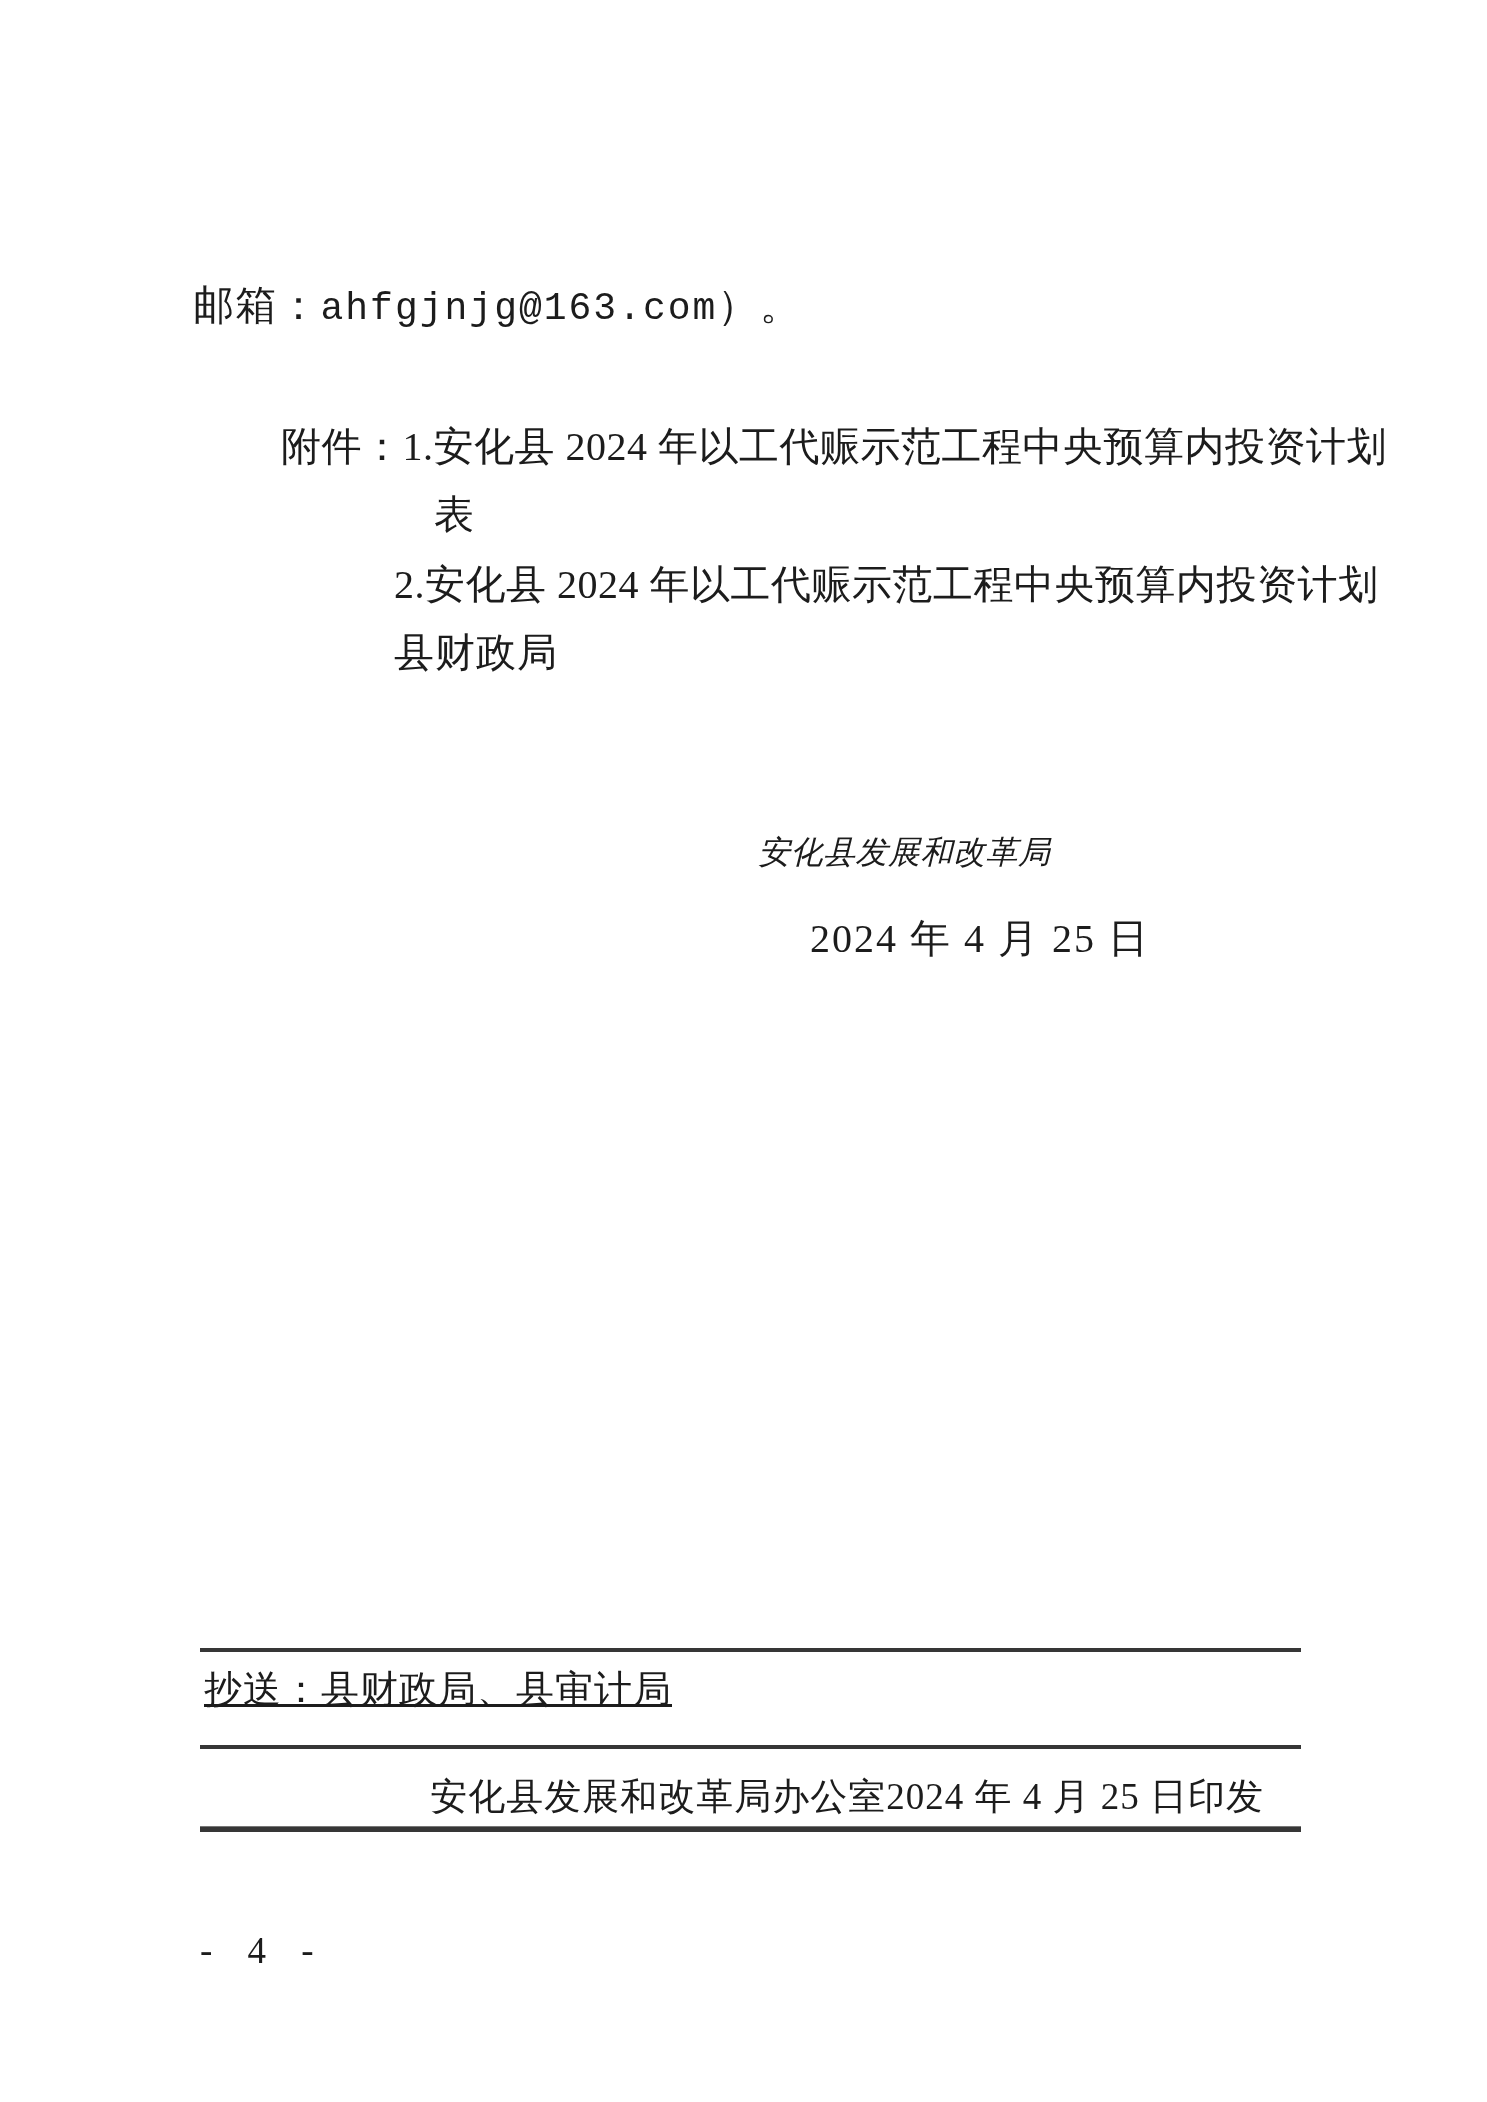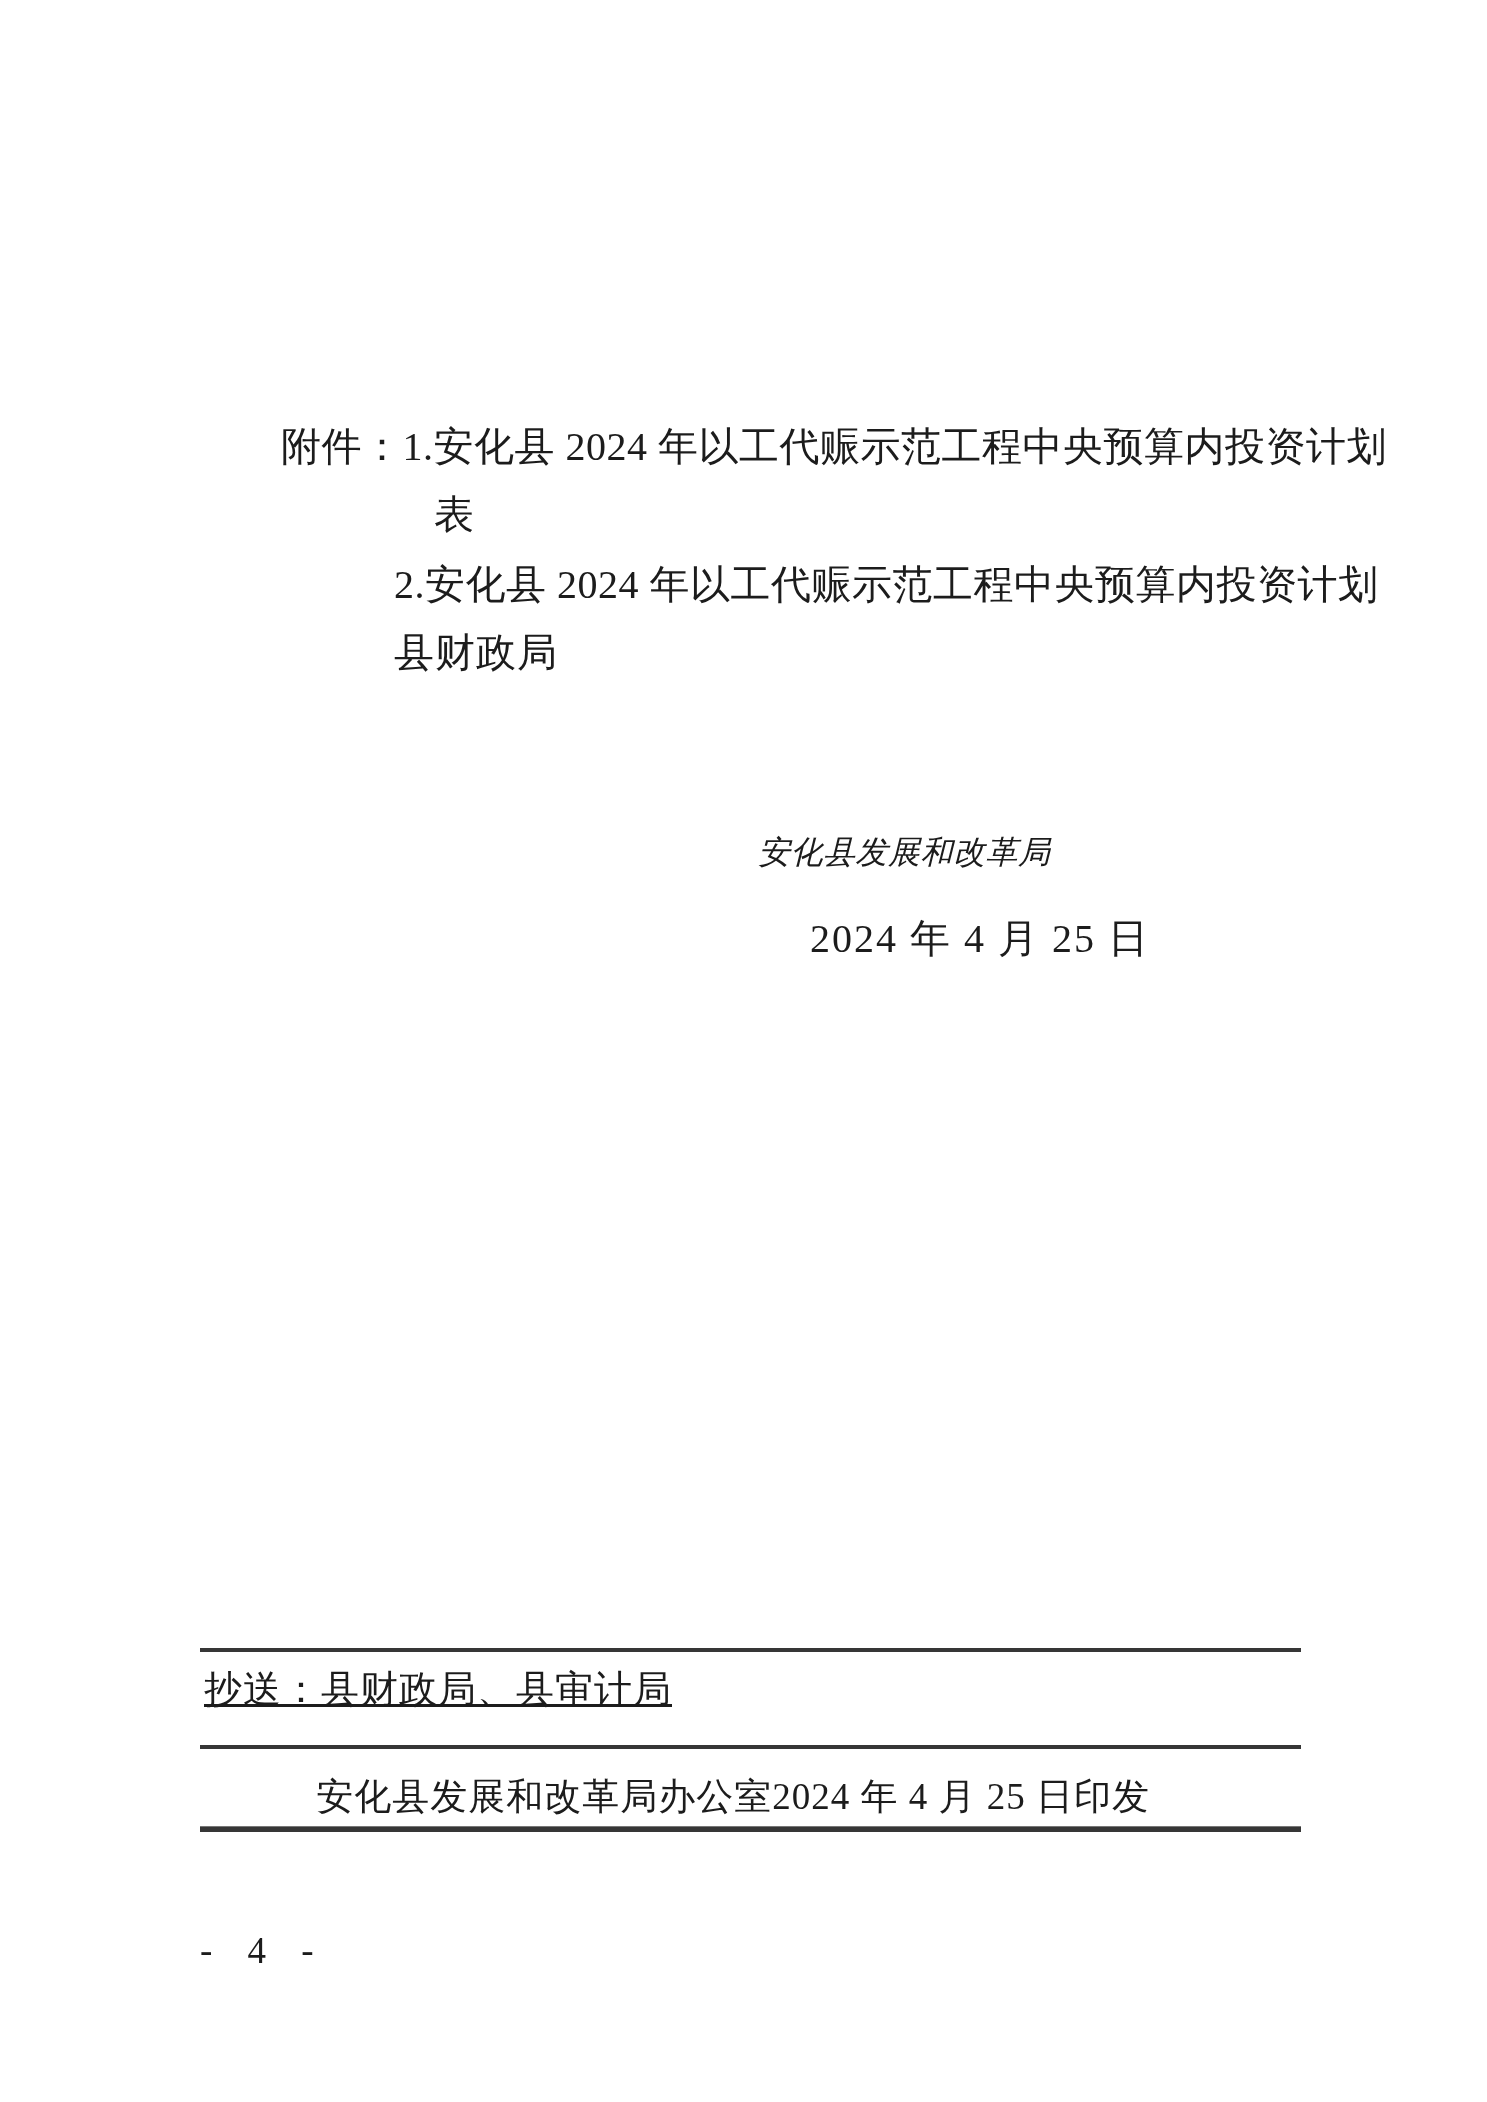--- a/index.html
+++ b/index.html
@@ -41,34 +41,35 @@
   .rule-3 { top: 1826px; height: 6px; border-top: 1px solid #777; }
 
   .cc-line { left: 204px; top: 1668px; font-size: 38px; letter-spacing: 1px; text-decoration: underline; }
 
   .issuer-row {
     position: absolute;
     left: 202px;
     top: 1772px;
     width: 1062px;
     display: flex;
-    justify-content: center;
+    justify-content: flex-end;
     align-items: baseline;
     font-size: 37px;
     letter-spacing: 1px;
     white-space: nowrap;
   }
 
   .page-number { left: 200px; top: 1930px; font-size: 37px; letter-spacing: 7px; word-spacing: 12px; }
 </style>
 </head>
 <body>
 
 <div class="page">
 
+  <p class="line email-line"><span>邮箱：</span><span class="email-address">ahfgjnjg@163.com</span><span>）。</span></p>
 
   <p class="line att-line-1"><span>附件：</span><span>1.安化县 2024 年以工代赈示范工程中央预算内投资计划</span></p>
 
   <p class="line att-line-2"><span>表</span></p>
 
   <p class="line att-line-3"><span>2.安化县 2024 年以工代赈示范工程中央预算内投资计划</span></p>
 
   <p class="line att-line-4"><span>县财政局</span></p>
 
   <p class="line sig-org">安化县发展和改革局</p>

